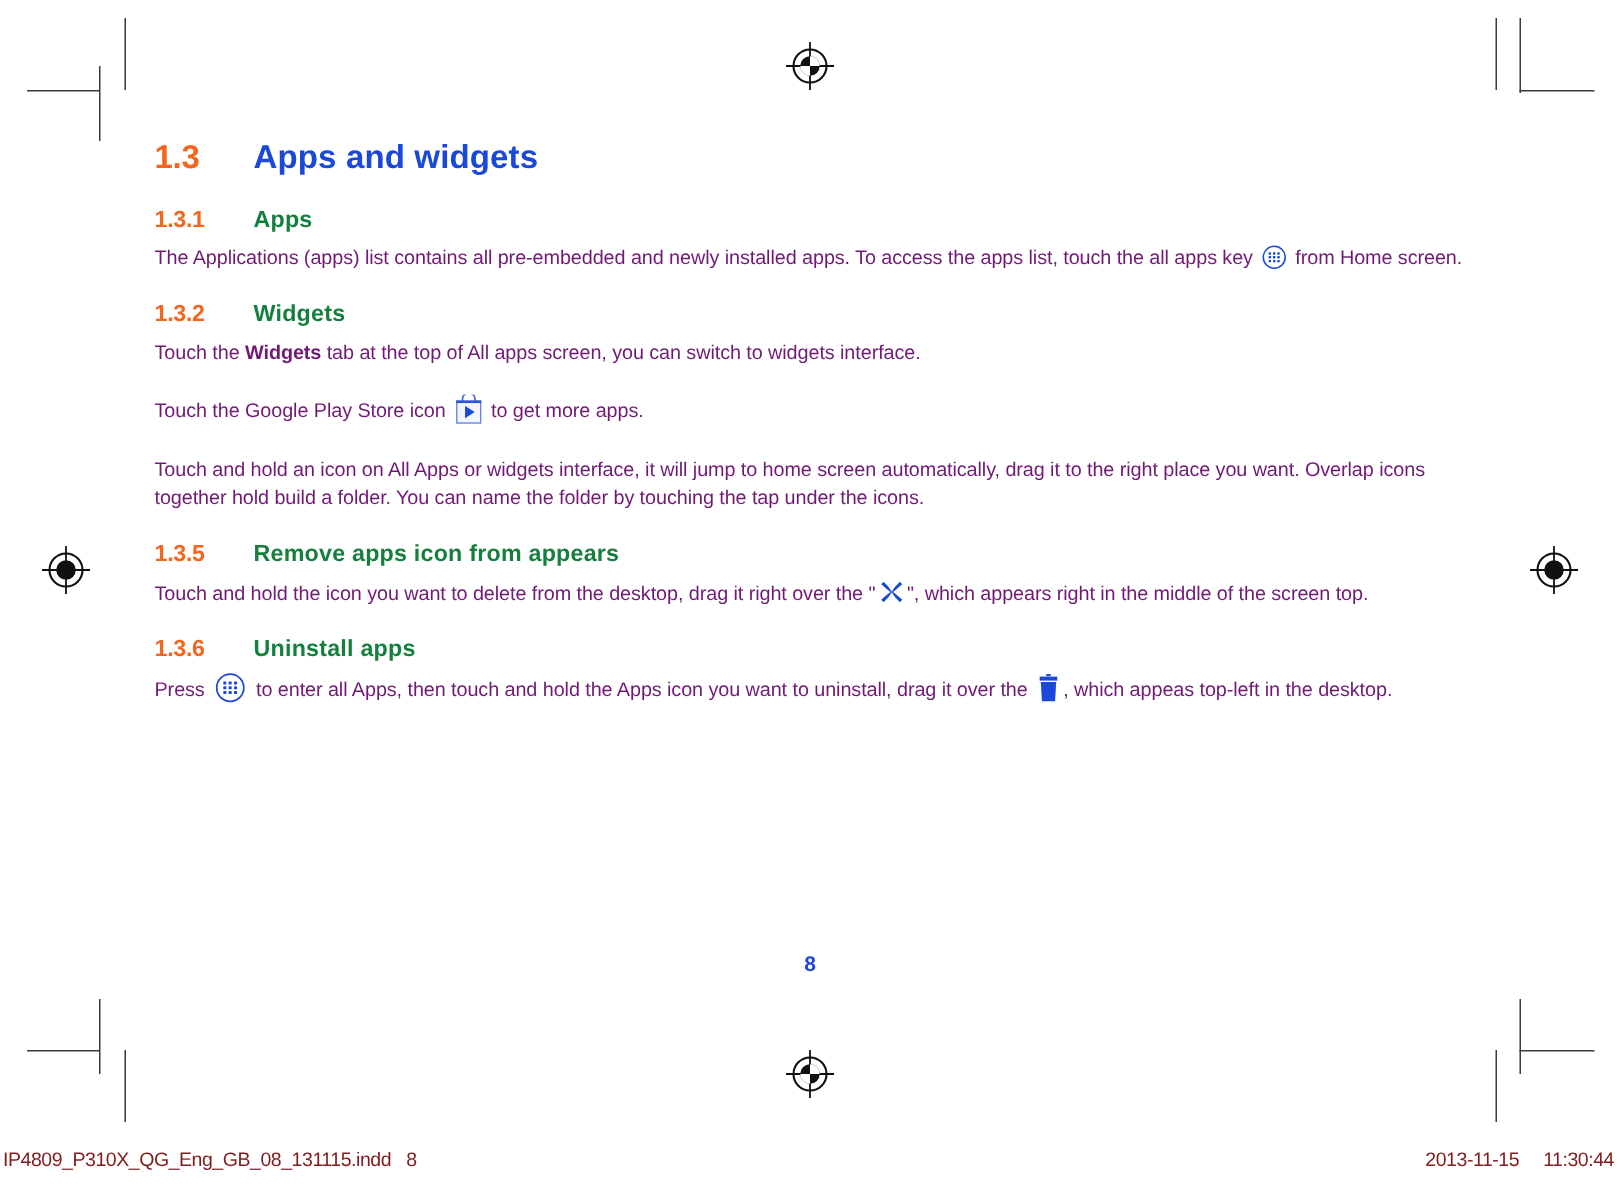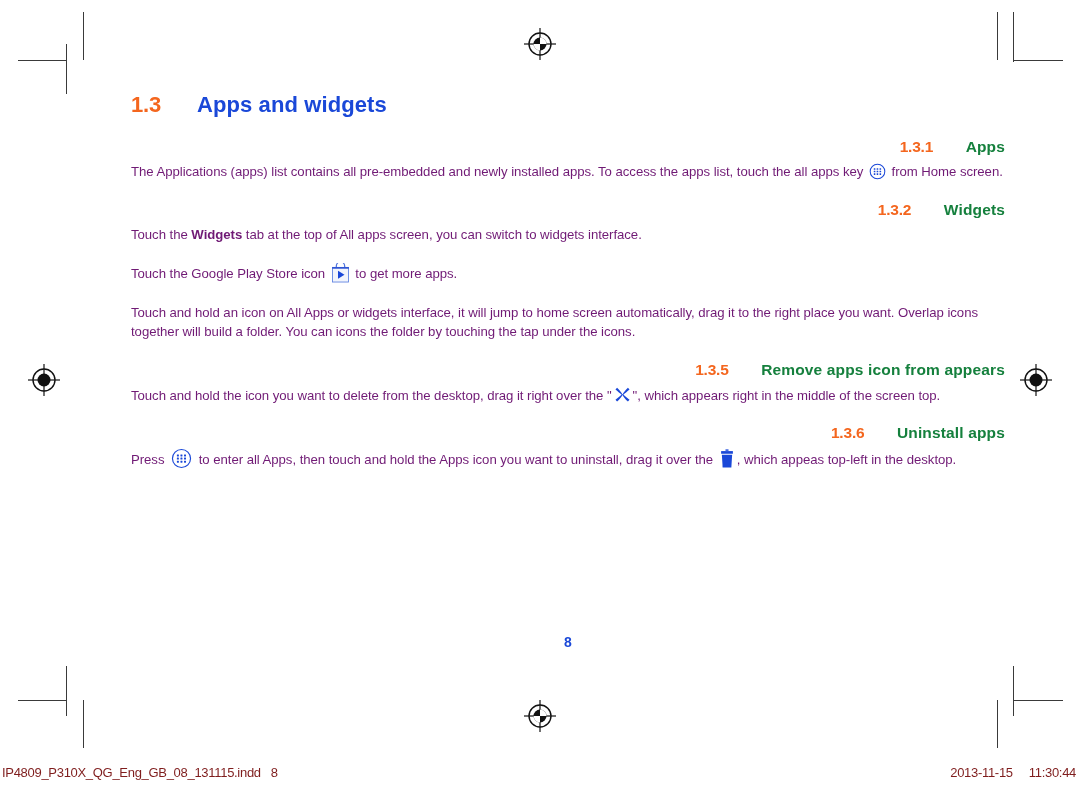--- a/index.html
+++ b/index.html
@@ -30,21 +30,20 @@
   }
   .reg-mark svg { display: block; }
 
   
   .page {
     position: absolute;
     left: 0;
     top: 0;
     width: 984px;
     height: 789px;
-    margin-left: 28px;
   }
 
   .content {
     position: absolute;
     left: 103px;
     top: 92px;
     width: 874px;
   }
 
   
@@ -66,21 +65,20 @@
     font-size: 22px;
     font-weight: bold;
     letter-spacing: 0.1px;
   }
 
   
   .h2-row {
     display: flex;
     align-items: baseline;
     margin: 0 0 6px 0;
-    justify-content: flex-end;
   }
   .h2-num {
     color: #f4661e;
     font-size: 15.5px;
     font-weight: bold;
     width: 66px;
     flex: 0 0 66px;
     letter-spacing: -0.2px;
   }
   .h2-title {
@@ -255,21 +253,21 @@
     <div class="sec-block">
       <p class="para"><span>Touch the Google Play Store icon </span><span class="ic ic-play"><svg viewBox="0 0 20 21" width="19" height="20">
               <rect x="1.6" y="4.6" width="16.8" height="15.4" fill="#f2f5fc" stroke="#5b7fe0" stroke-width="0.9"></rect>
               <path d="M5.6 5.0 V3.2 a4.4 4.4 0 0 1 8.8 0 V5.0" fill="none" stroke="#4f74dd" stroke-width="1.3"></path>
               <rect x="1.2" y="4.2" width="17.6" height="1.8" fill="#2f55d4"></rect>
               <path d="M7.4 8.0 L14.2 12.3 L7.4 16.6 Z" fill="#1a48d8"></path>
             </svg></span><span> to get more apps.</span></p>
     </div>
 
     <div class="sec-block">
-      <p class="para">Touch and hold an icon on All Apps or widgets interface, it will jump to home screen automatically, drag it to the right place you want. Overlap icons together will build a folder. You can icons the folder by touching the tap under the icons.</p>
+      <p class="para">Touch and hold an icon on All Apps or widgets interface, it will jump to home screen automatically, drag it to the right place you want. Overlap icons together hold build a folder. You can name the folder by touching the tap under the icons.</p>
     </div>
 
     <div class="sec-block">
       <div class="h2-row">
         <span class="h2-num">1.3.5</span>
         <span class="h2-title">Remove apps icon from appears</span>
       </div>
       <p class="para"><span>Touch and hold the icon you want to delete from the desktop, drag it right over the "</span><span class="ic ic-x"><svg viewBox="0 0 20 20" width="19" height="19">
               <path d="M4.3 3.0 C7.0 5.6 8.6 7.6 10 10 C11.4 7.6 13.0 5.6 15.7 3.0 L17.4 4.8 C14.6 7.2 12.7 8.8 10.9 10.2 C12.7 11.6 14.6 13.2 17.4 15.6 L15.7 17.4 C13.0 14.8 11.4 12.8 10 10.4 C8.6 12.8 7.0 14.8 4.3 17.4 L2.6 15.6 C5.4 13.2 7.3 11.6 9.1 10.2 C7.3 8.8 5.4 7.2 2.6 4.8 Z" fill="#1a48d8"></path>
             </svg></span><span>", which appears right in the middle of the screen top.</span></p>

